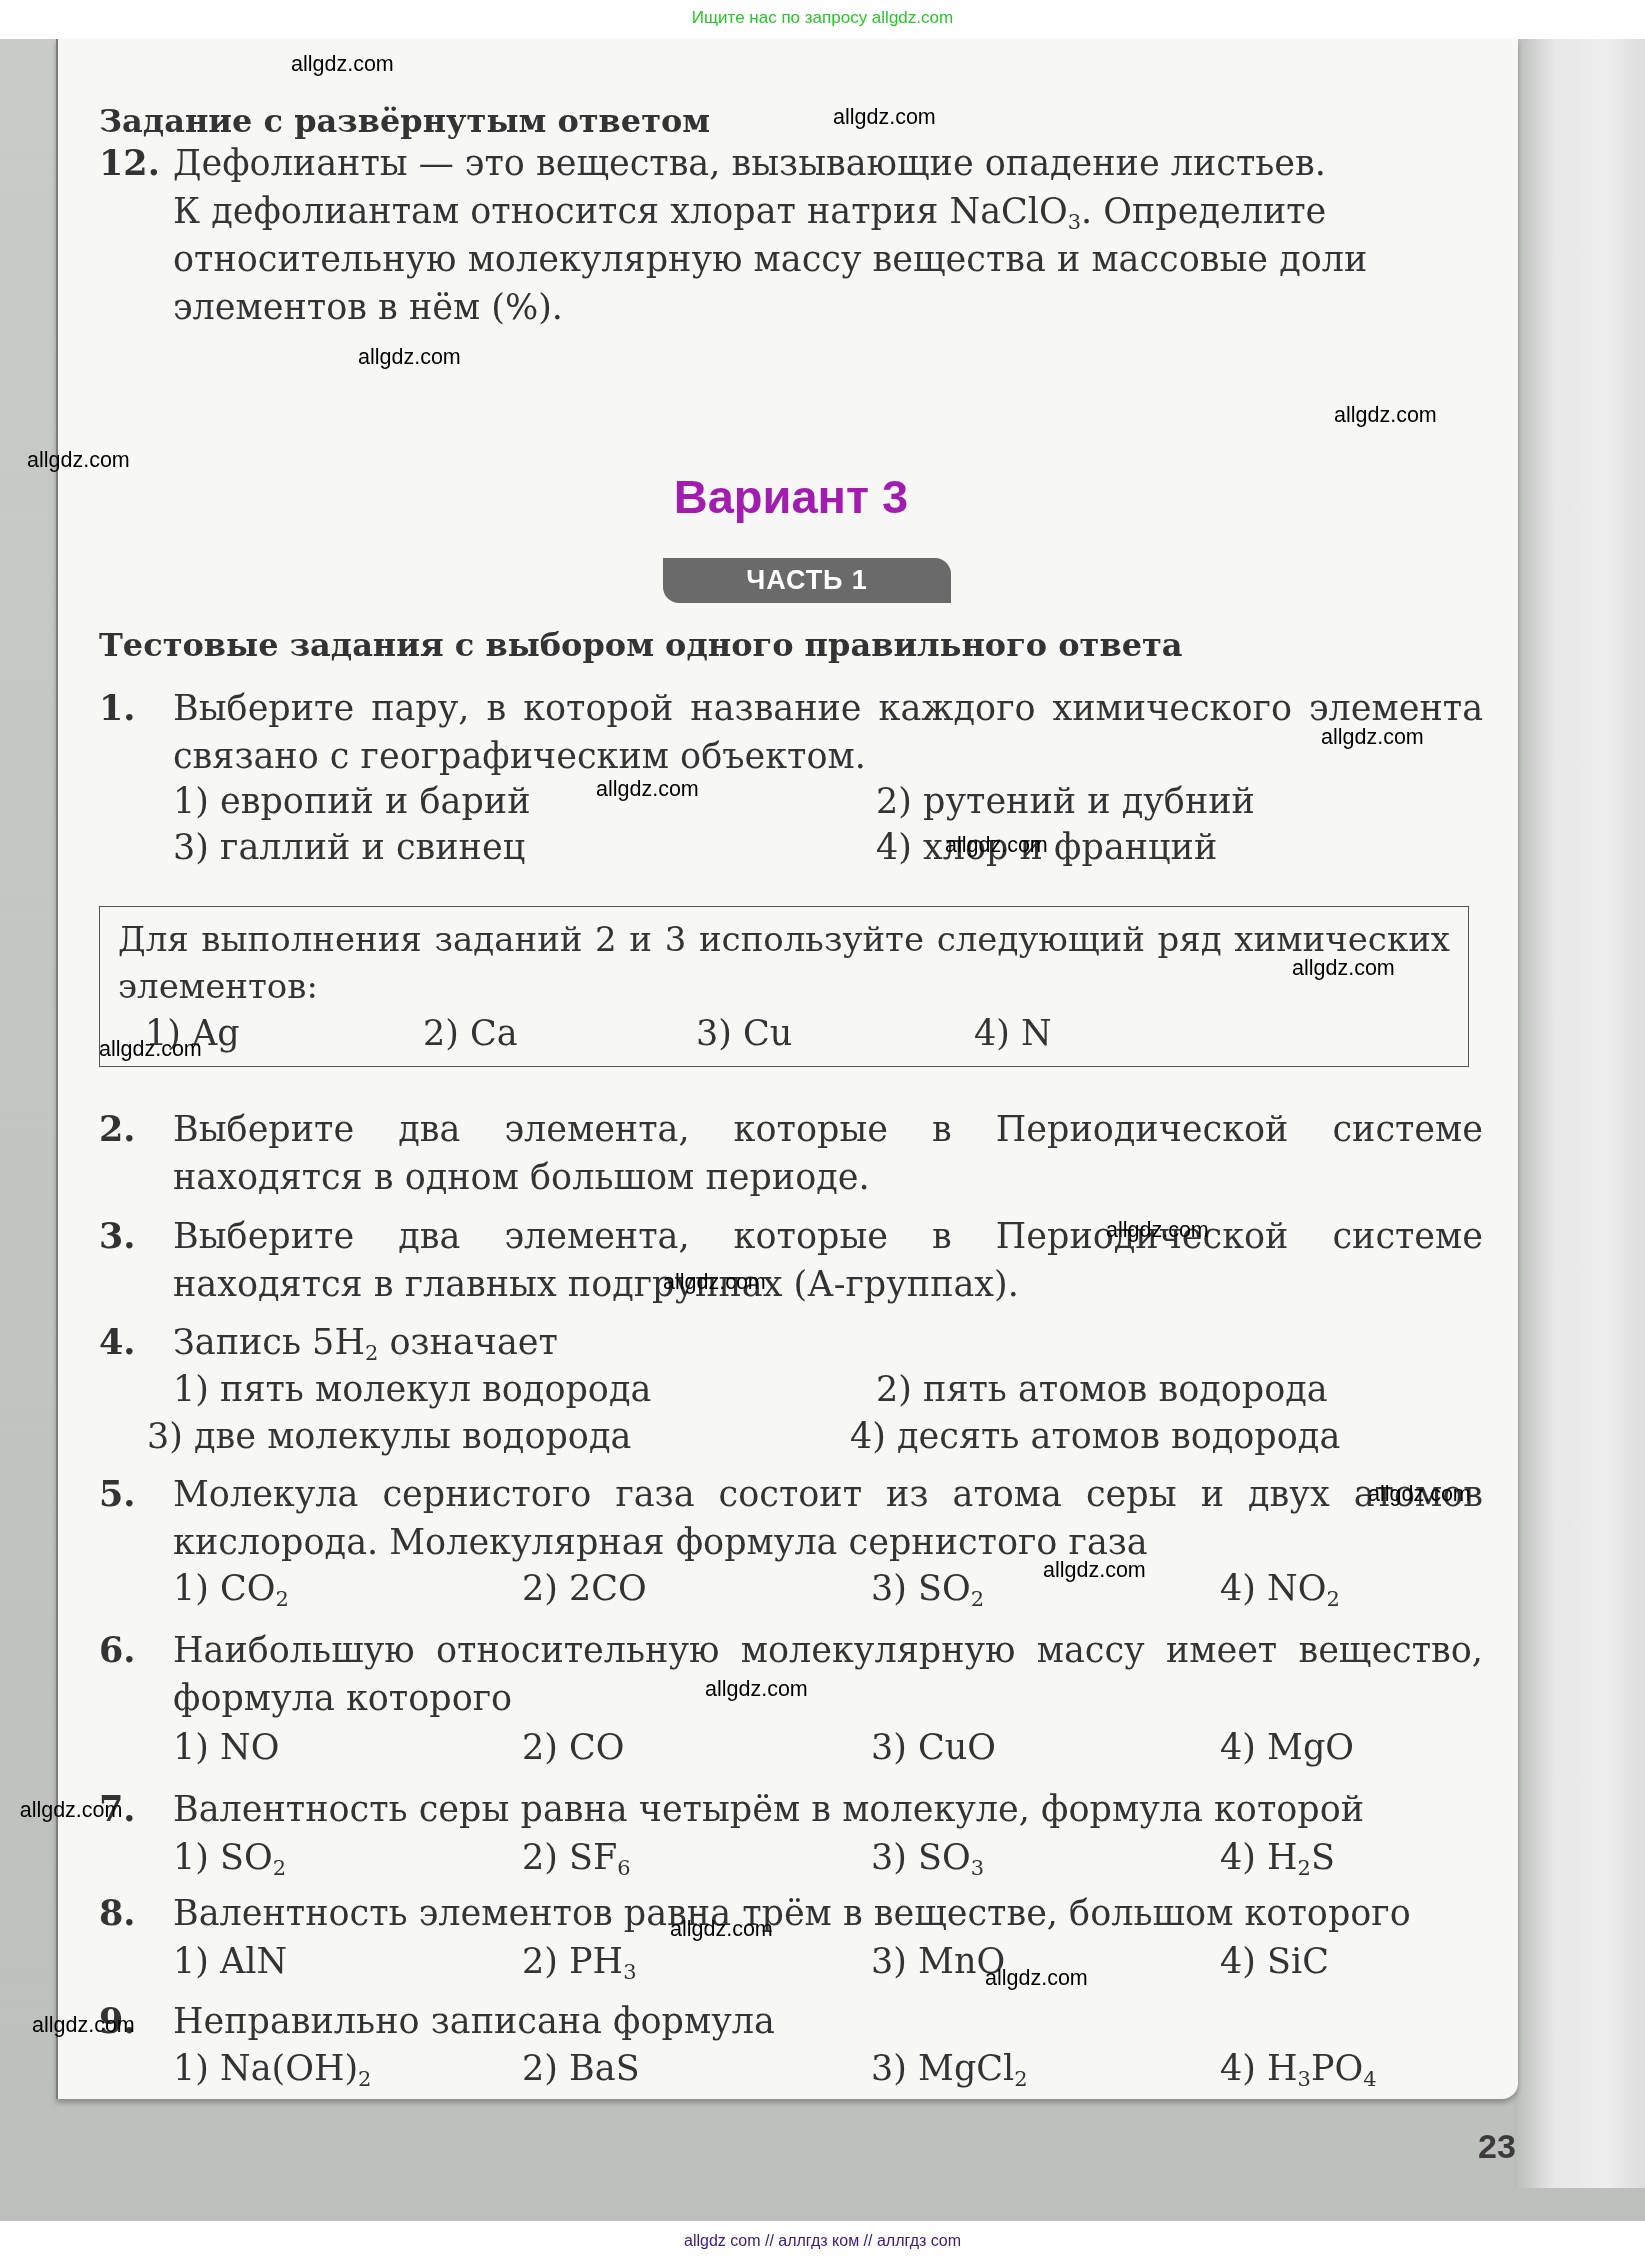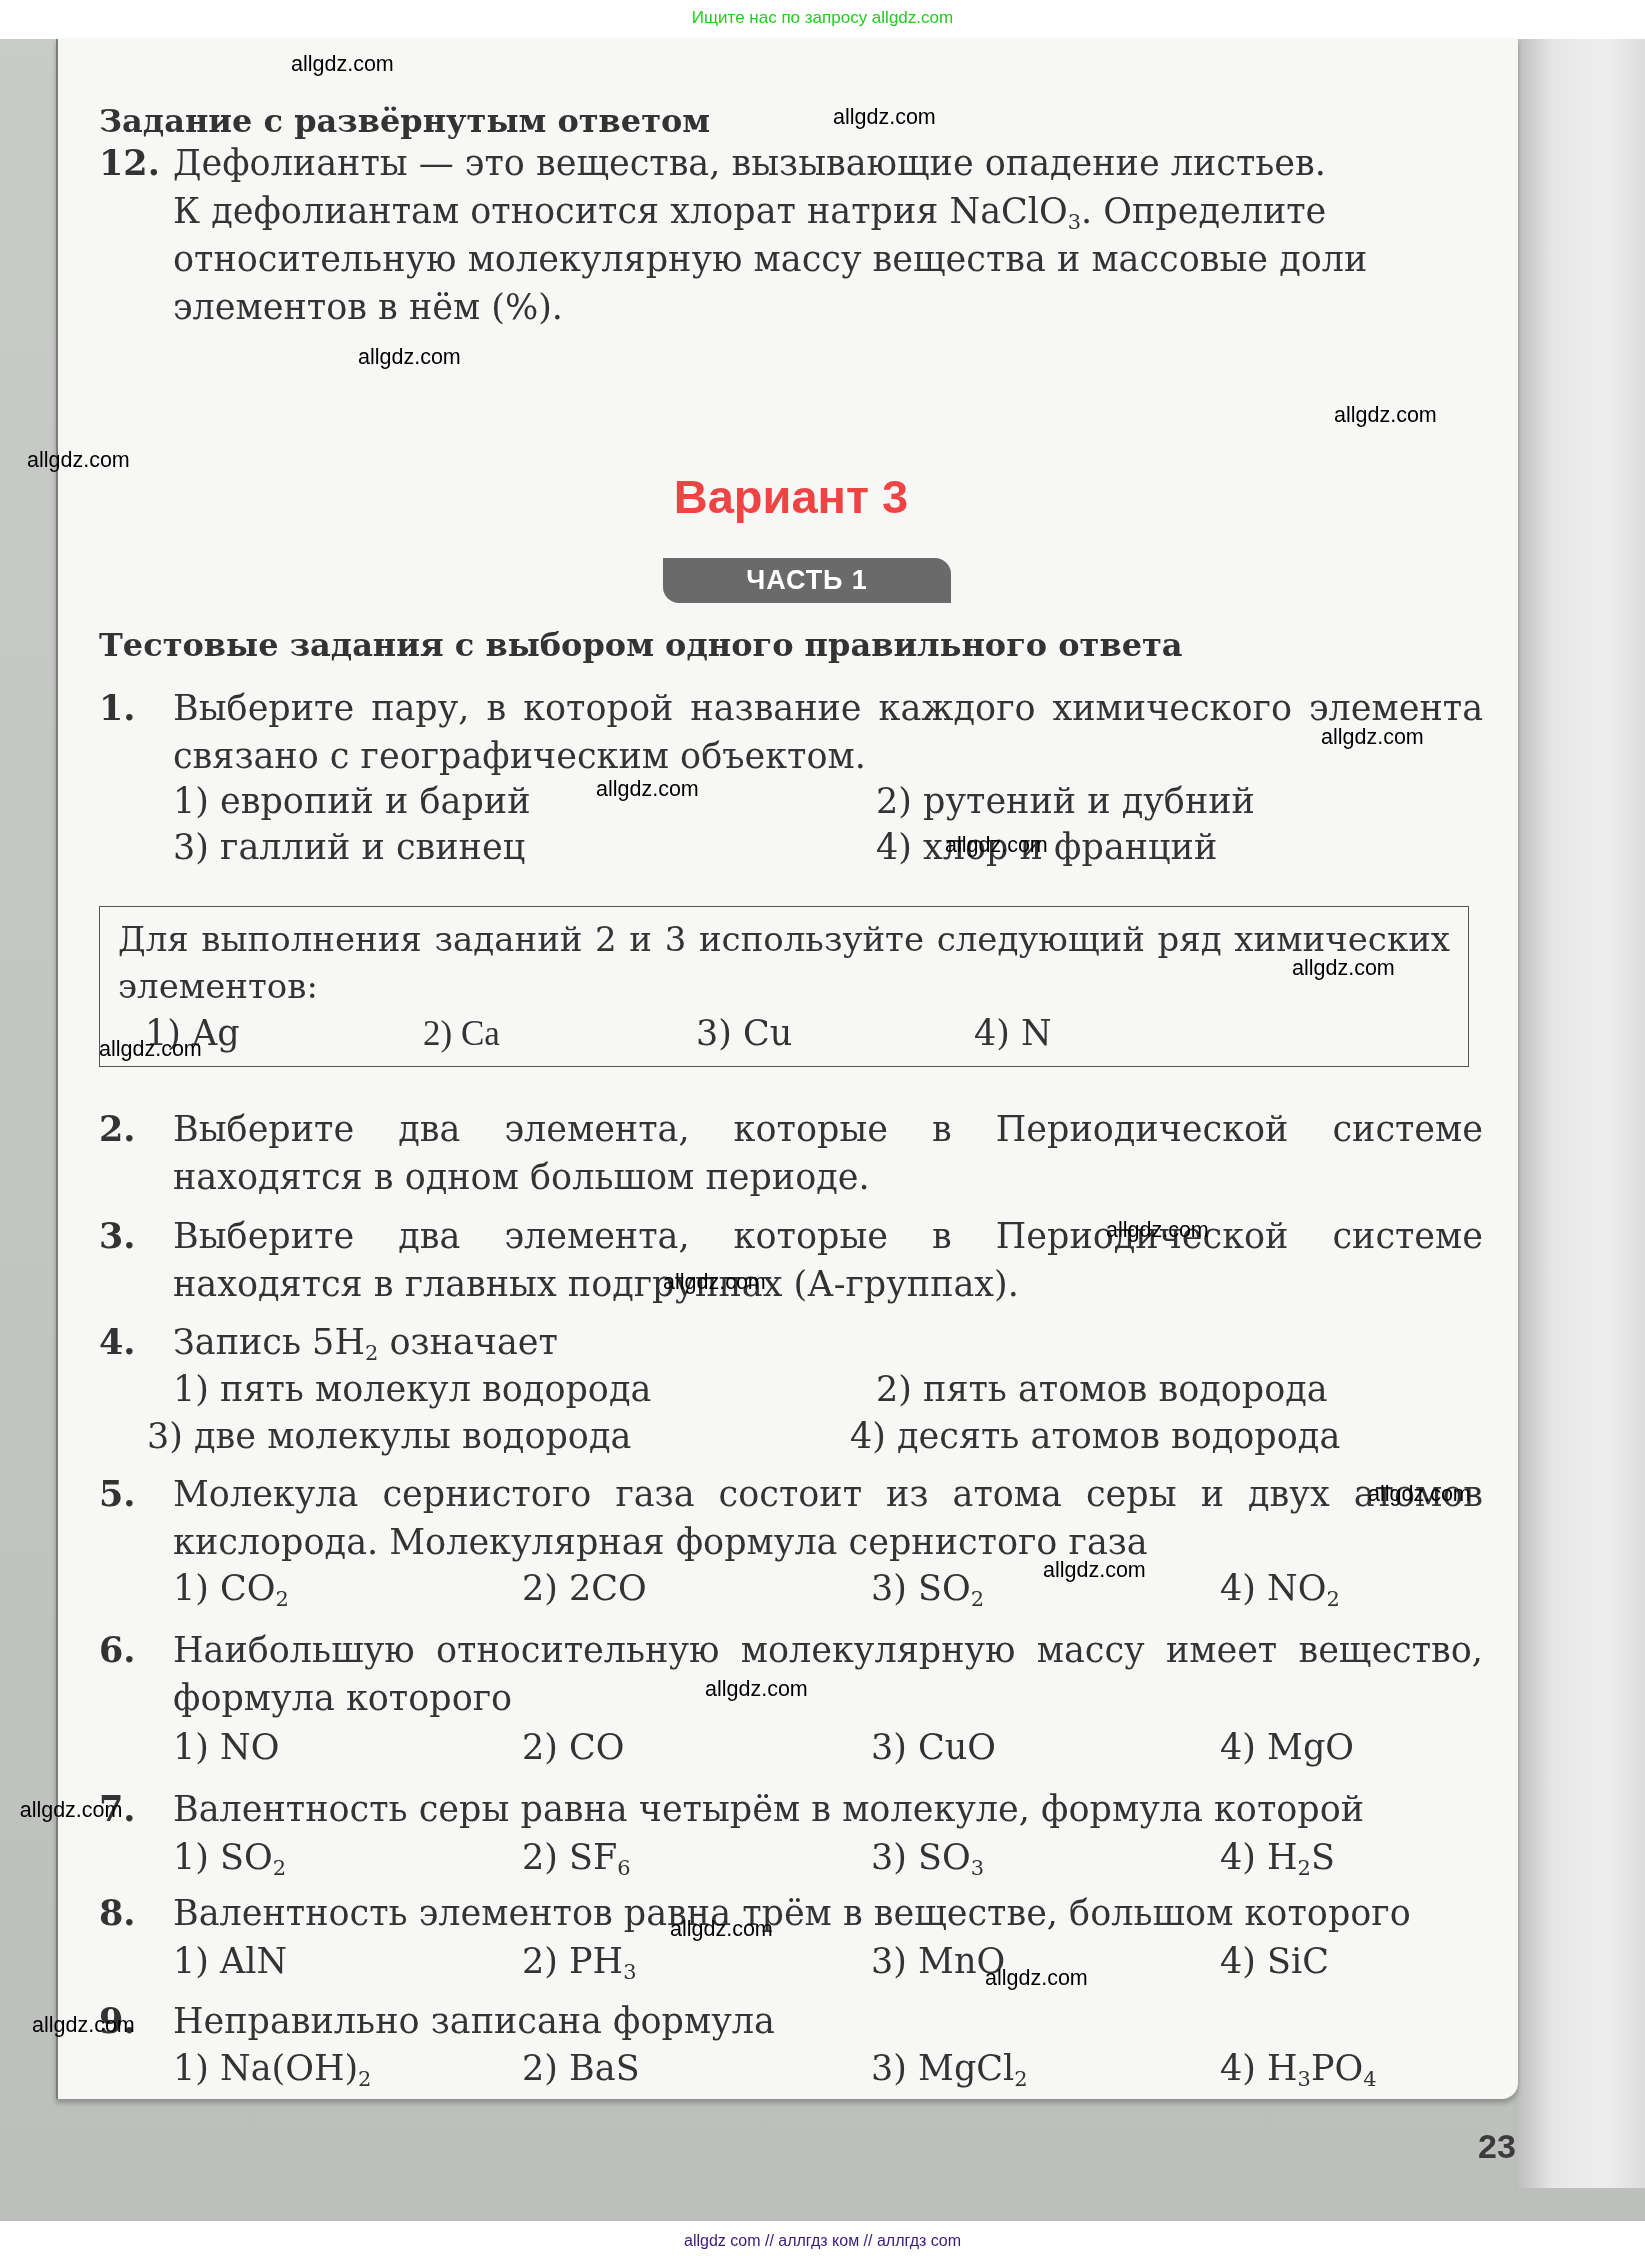--- a/index.html
+++ b/index.html
@@ -36,21 +36,21 @@
   .content { position: absolute; left: 41px; top: 0; width: 1384px; }
   .h-section { font-weight: bold; font-size: 32px; color: #333; }
   .task { font-size: 35px; color: #333; line-height: 48px; position: relative; }
   .task .num { position: absolute; left: 0; font-weight: bold; }
   .task .body { margin-left: 74px; text-align: justify; }
   .opts { display: flex; margin-left: 74px; font-size: 35px; color: #333; line-height: 47px; }
   .opts.two > span { width: 703px; }
   .opts.four > span { width: 349px; }
   .variant-title {
     position: absolute; left: 0; width: 1384px; text-align: center;
-    font-family: "Liberation Sans", sans-serif; font-weight: bold; font-size: 47px; color: #ef4444;
+    font-family: "Liberation Sans", sans-serif; font-weight: bold; font-size: 47px; color: #a21caf;
   }
   .part-badge {
     position: absolute; left: 605px; top: 519px; width: 288px; height: 45px;
     background: #6a6a6a; border-top-right-radius: 16px; border-bottom-left-radius: 16px;
     color: #fff; font-family: "Liberation Sans", sans-serif; font-weight: bold;
     font-size: 27px; text-align: center; line-height: 45px; letter-spacing: 0.9px;
   }
   .info-box {
     position: absolute; left: 41px; width: 1370px; border: 1.8px solid #555;
     padding: 9px 18px 9px 18px; box-sizing: border-box;
@@ -106,21 +106,21 @@
     <div class="opts two" style="position:absolute; top:785px;">
       <span>3) галлий и свинец</span>
       <span>4) хлор и франций</span>
     </div>
   </div>
 
   <div class="info-box" style="top:867px;">
     <div style="text-align:justify;">Для выполнения заданий 2 и 3 используйте следующий ряд химических элементов:</div>
     <div class="opts four" style="margin-left:27px;">
       <span style="width:278px;">1) Ag</span>
-      <span style="width:273px;font-family:Liberation Serif, serif;">2) Ca</span>
+      <span style="width:273px;">2) Ca</span>
       <span style="width:278px;">3) Cu</span>
       <span>4) N</span>
     </div>
   </div>
 
   <div class="content">
 
     <div class="task" style="position:absolute; top:1066px; width:1384px;">
       <span class="num">2.</span>
       <div class="body">Выберите два элемента, которые в Периодической системе находятся в одном большом периоде.</div>

